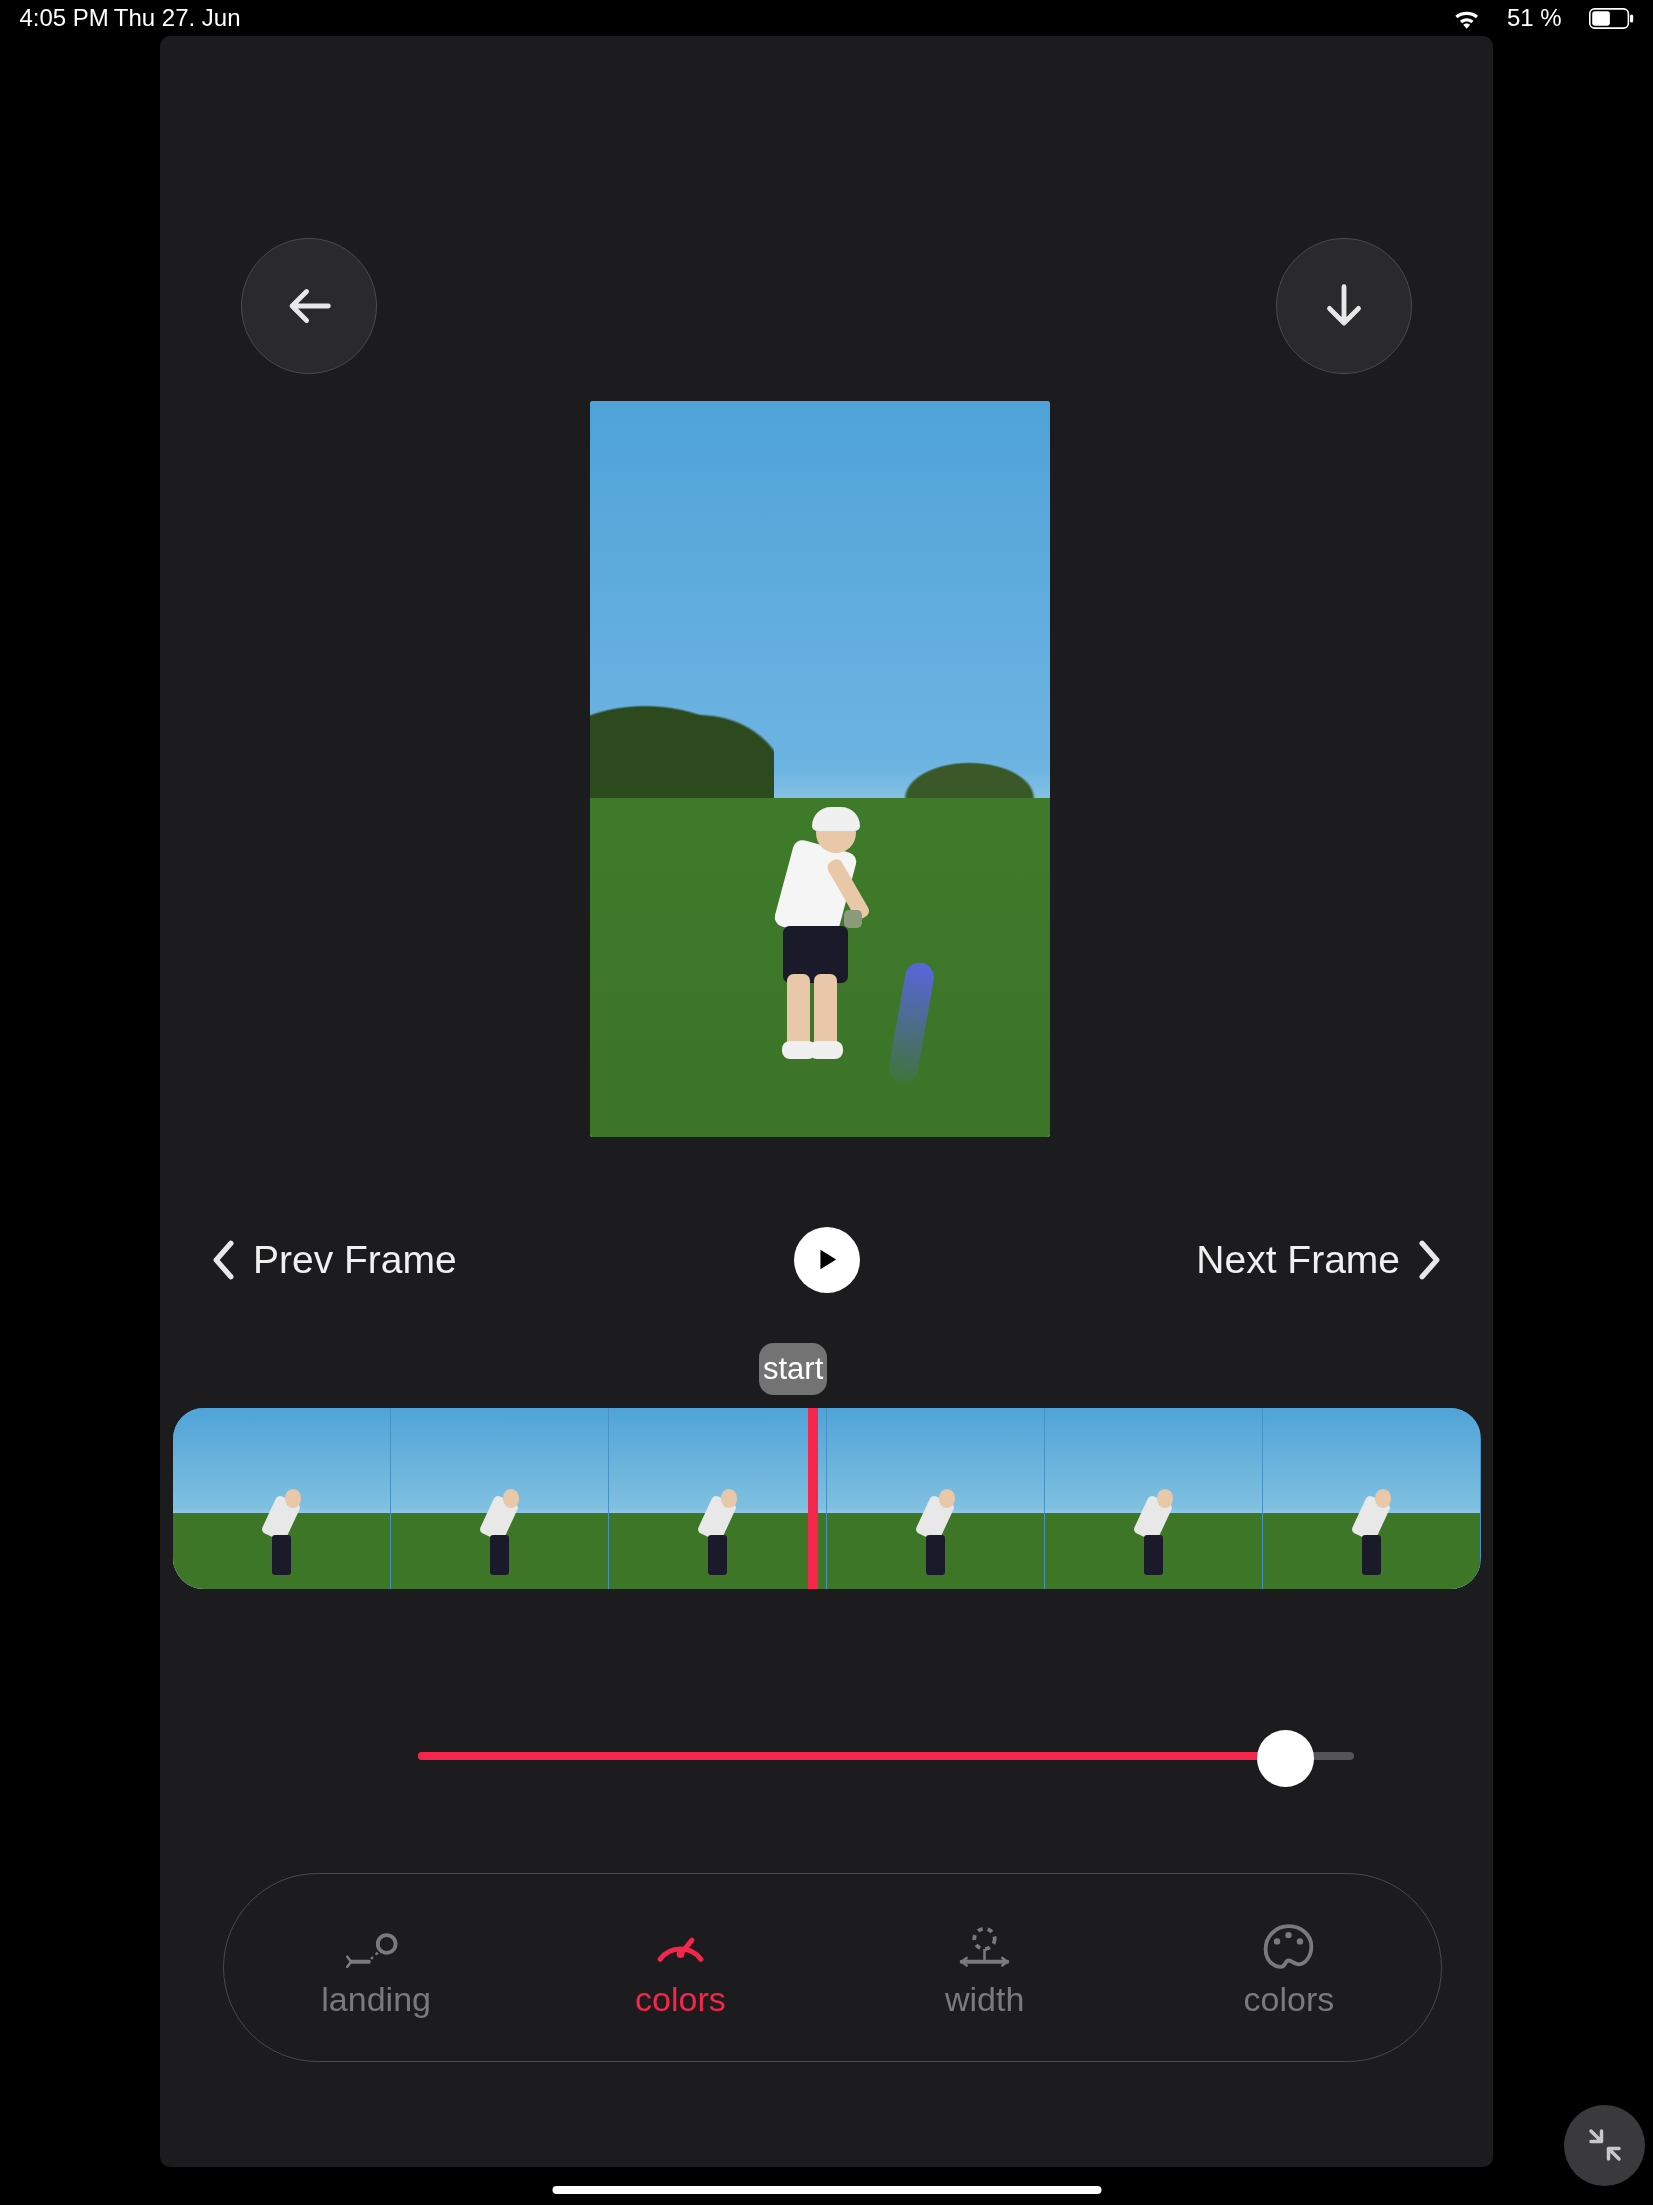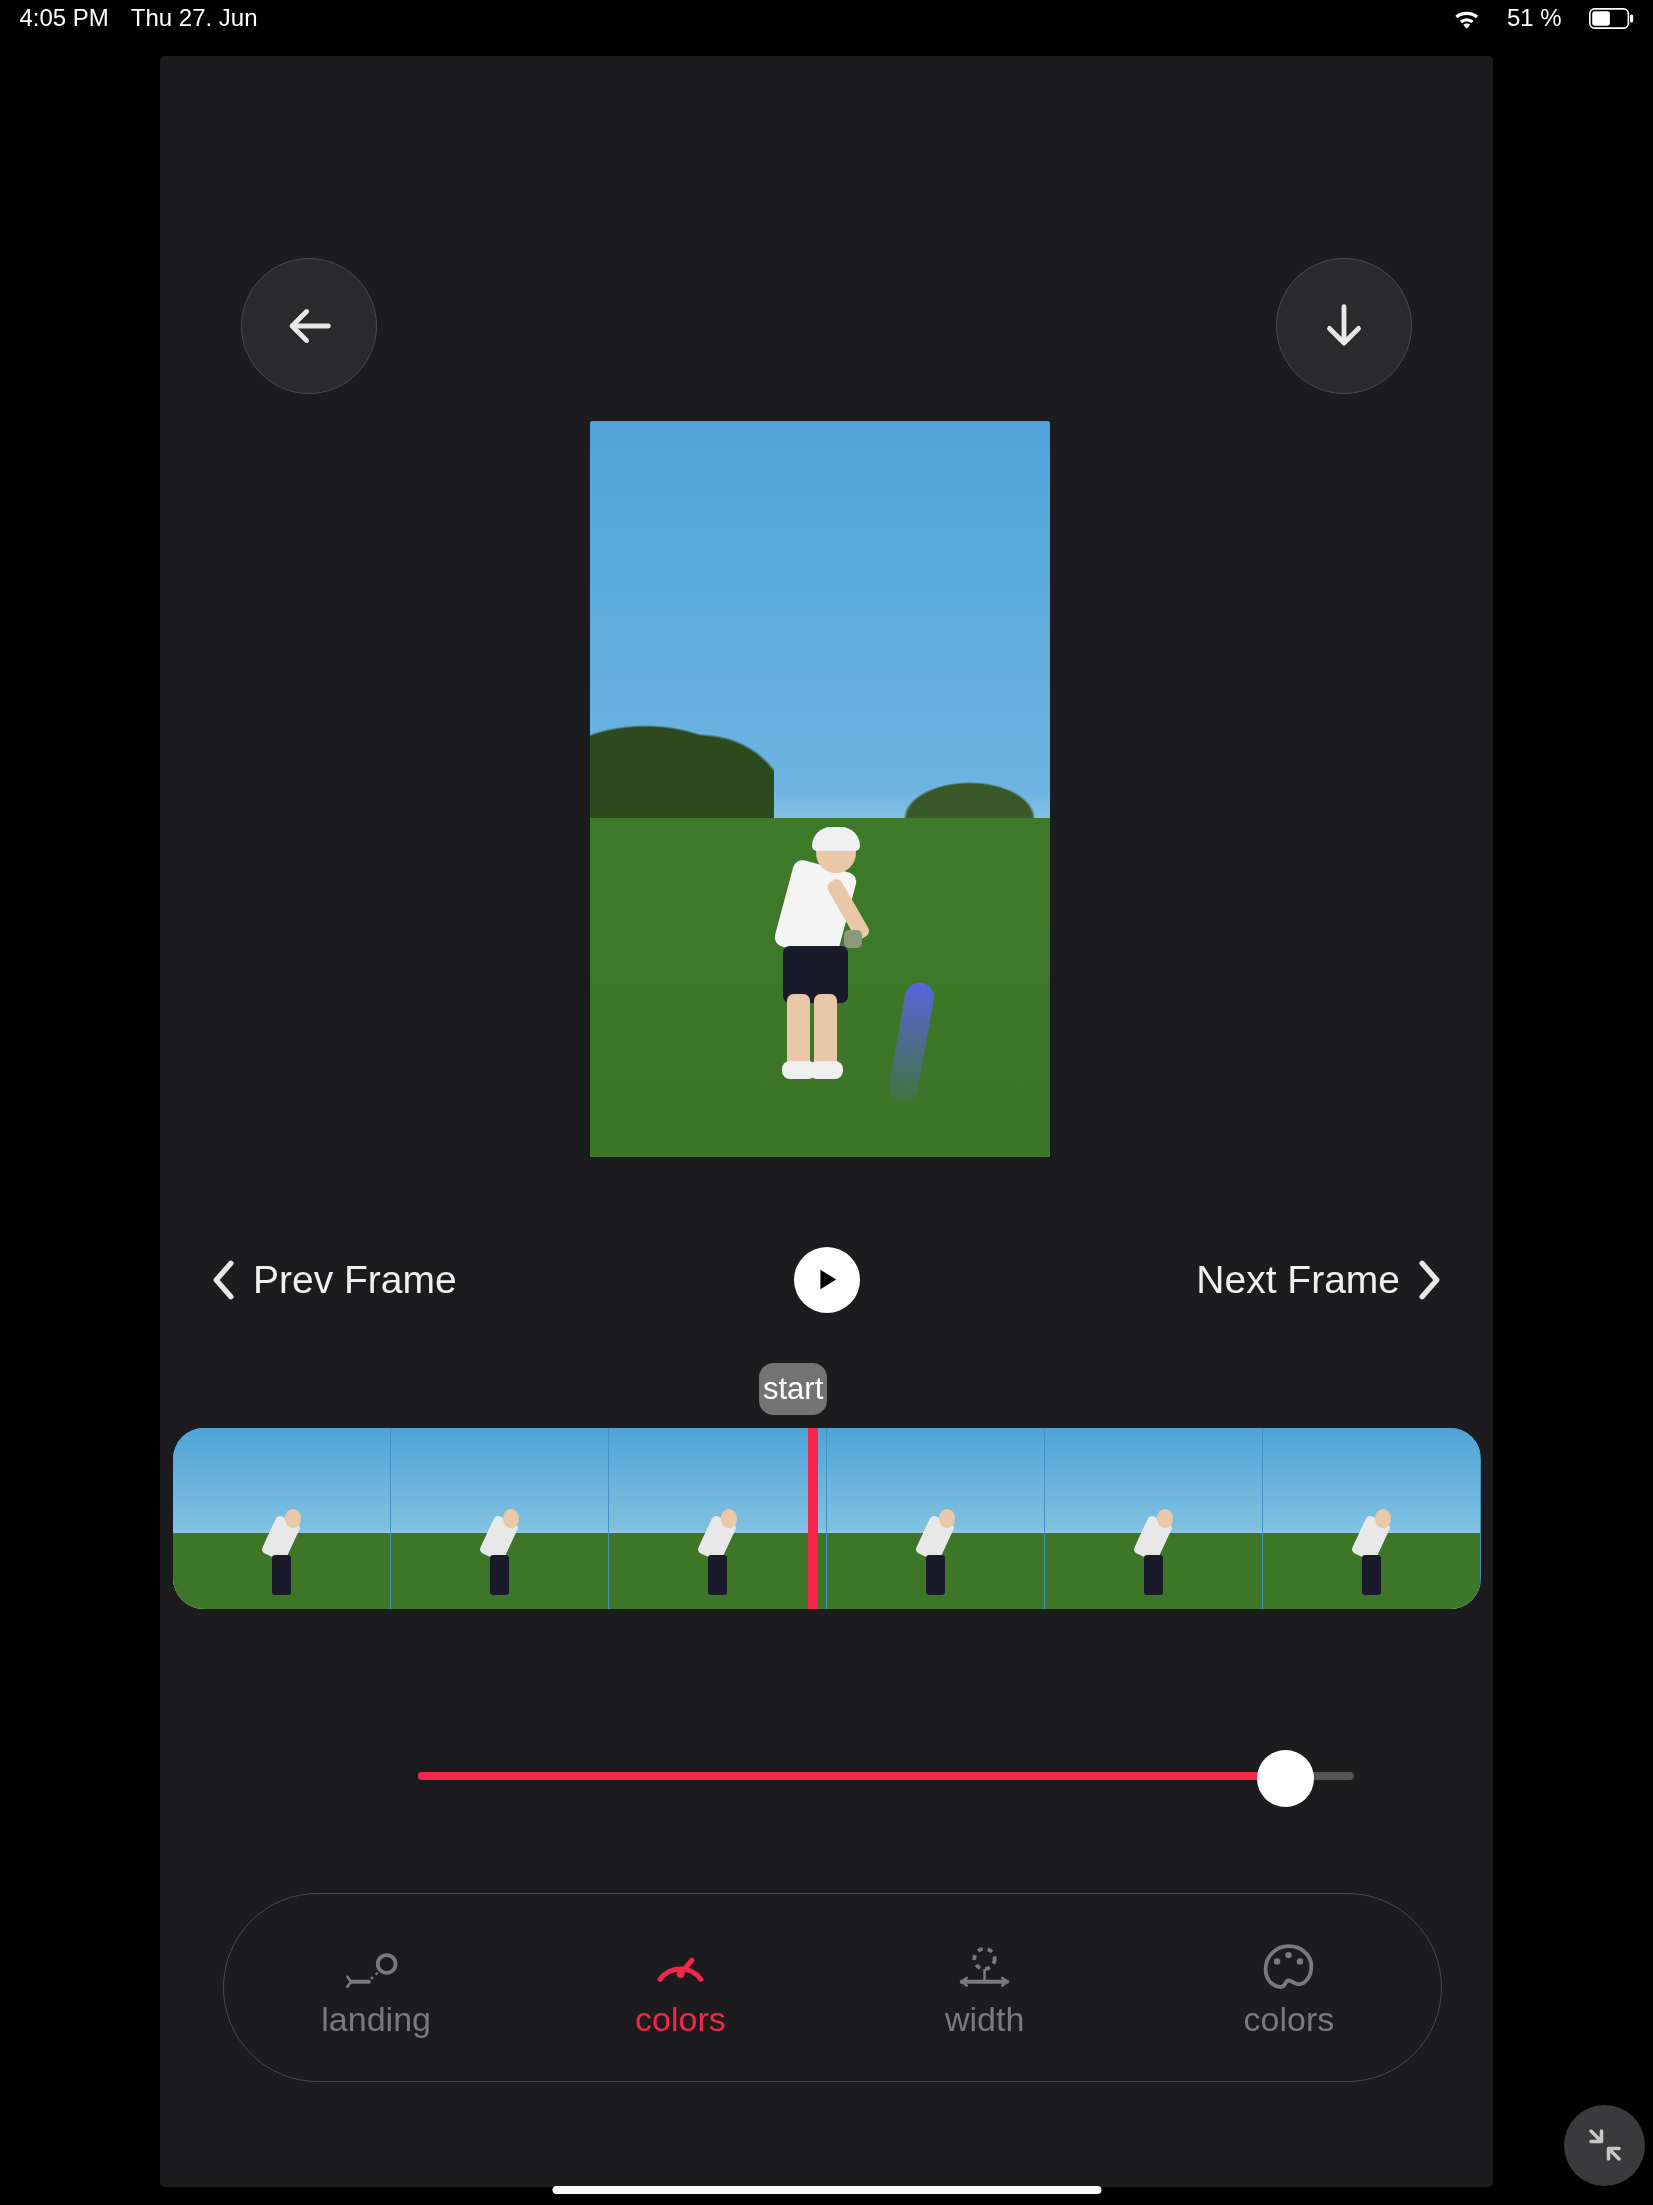--- a/index.html
+++ b/index.html
@@ -1,21 +1,21 @@
 <!DOCTYPE html>
 <html style="font-size:13px"><head>
 <meta charset="utf-8">
 <style>
   * { margin: 0; padding: 0; box-sizing: border-box; }
   html, body { width: 1653px; height: 2205px; background: #000; font-family: -apple-system, Helvetica, Arial, sans-serif; overflow: hidden; }
   .status-bar { position: absolute; top: 0; left: 0; right: 0; height: 36px; display: flex; align-items: center; justify-content: space-between; padding: 0 19.4px; color: #fff; font-size: 24px; font-weight: 500; }
-  .status-left { display: flex; gap: 22px; }
+  .status-left { display: flex; gap: 5px; }
   .status-right { display: flex; align-items: center; gap: 27px; }
   .wifi-icon, .battery-icon { display: inline-flex; }
-  .app-panel { position: absolute; left: 160px; top: 36px; width: 1333px; height: 2131px; background: #1c1c1e; border-radius: 5px; margin-top: 20px; }
+  .app-panel { position: absolute; left: 160px; top: 36px; width: 1333px; height: 2131px; background: #1c1c1e; border-radius: 10px; }
   .circ-btn { position: absolute; width: 136px; height: 136px; border-radius: 50%; background: #2a2a2c; border: 1.6px solid #4a4a4c; display: flex; align-items: center; justify-content: center; cursor: pointer; }
   .preview { position: absolute; left: 430px; top: 365px; width: 460px; height: 736px; background: #4fa3d8; border-radius: 3.2px; overflow: hidden; }
   .sky { position:absolute; inset:0; background: linear-gradient(#4fa3d8 0%, #6db4e2 50%, #a8d4e8 60%); }
   .grass { position:absolute; left:0; right:0; bottom:0; height:46%; background: linear-gradient(#3f7a2a 0%, #3c7428 100%); }
   .far-grass { position:absolute; left:0; right:0; top:54%; height:12%; background:#5c9040; }
   .trees { position:absolute; left:0; top:40%; width:40%; height:22%; background: radial-gradient(ellipse at 30% 50%, #2d4a1e 60%, transparent 62%), radial-gradient(ellipse at 60% 60%, #2d4a1e 55%, transparent 57%); }
   .trees2 { position:absolute; right:0; top:48%; width:35%; height:12%; background: radial-gradient(ellipse at 50% 50%, #3a5828 55%, transparent 58%); }
   .golfer { position:absolute; left:161px; top:412px; width:113px; height:242px; }
   .golfer .head { position:absolute; left:65px; top:0; width:40px; height:40px; background:#e8c8a8; border-radius:50%; }
   .golfer .cap { position:absolute; left:61px; top:-6.5px; width:48px; height:24px; background:#f0f0f0; border-radius:24px 24px 6.5px 6.5px; }

